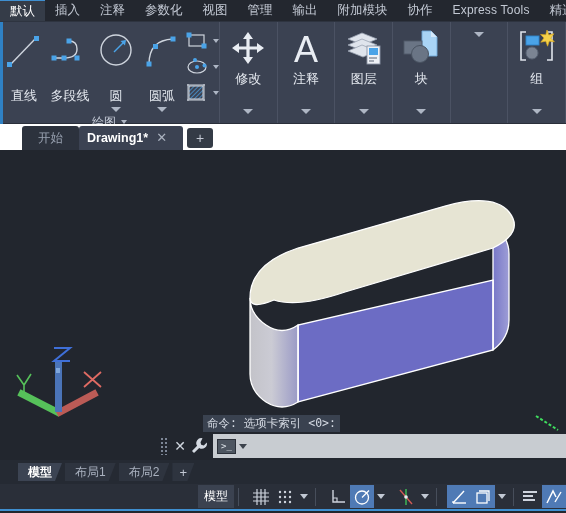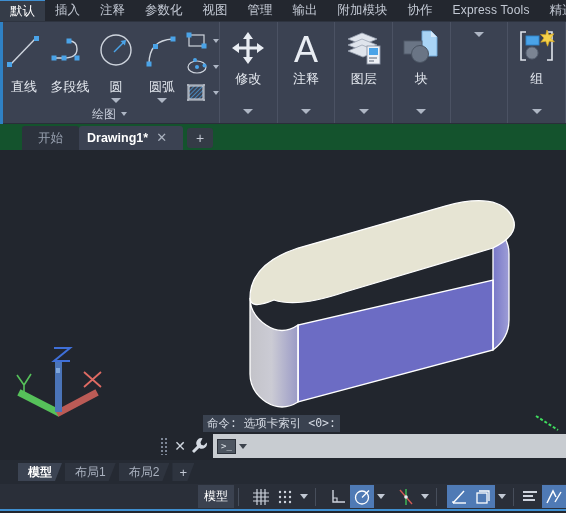--- a/index.html
+++ b/index.html
@@ -63,41 +63,41 @@
   .caret.sm {
     border-left-width: 3.5px; border-right-width: 3.5px; border-top-width: 4px;
   }
 
   
   .big-tool {
     width: 47px; display: flex; flex-direction: column; align-items: center;
     padding-top: 2px; cursor: default;
   }
   .big-tool .glyph { height: 46px; width: 46px; display: block; }
-  .big-tool .lbl { font-size: 13px; color: #e4e8ef; margin-top: 4px; white-space: nowrap; }
+  .big-tool .lbl { font-size: 13px; color: #e4e8ef; margin-top: 13px; white-space: nowrap; }
   .big-tool .sub { margin-top: 2px; }
 
   .mini-col { width: 46px; padding-top: 4px; display: flex; flex-direction: column; gap: 4px; }
   .mini-row { display: flex; align-items: center; gap: 4px; height: 22px; }
   .mini-row .glyph { width: 24px; height: 22px; }
 
   
   .panel-big { width: 58px; }
   .panel-big .panel-body {
     flex-direction: column; align-items: center; justify-content: flex-start;
     padding-top: 6px;
   }
   .panel-big .glyph { width: 40px; height: 40px; }
   .panel-big .lbl { font-size: 13px; color: #e4e8ef; margin-top: 2px; }
   .panel-big .panel-title { height: 24px; }
 
   
   .file-tabs {
     position: absolute; left: 0; top: 124px; width: 566px; height: 26px;
-    background: #14532d;
+    background: #ffffff;
     display: flex; align-items: flex-end; padding-left: 22px;
   }
   .ftab {
     height: 24px; line-height: 24px;
     padding: 0 16px; font-size: 12.5px; color: #9aa3b2;
     background: #2c323d;
     border-top-left-radius: 3px; border-top-right-radius: 3px;
     position: relative;
     display: flex; align-items: center; gap: 8px;
     white-space: nowrap;

